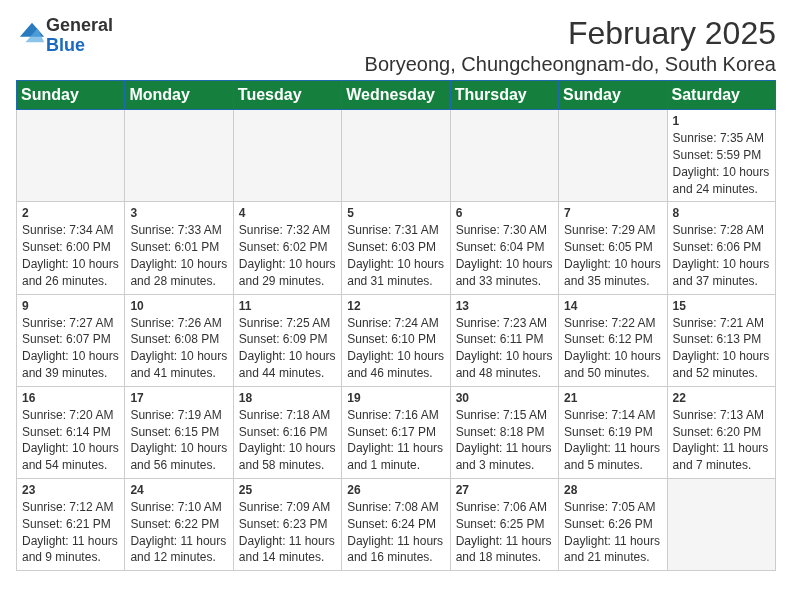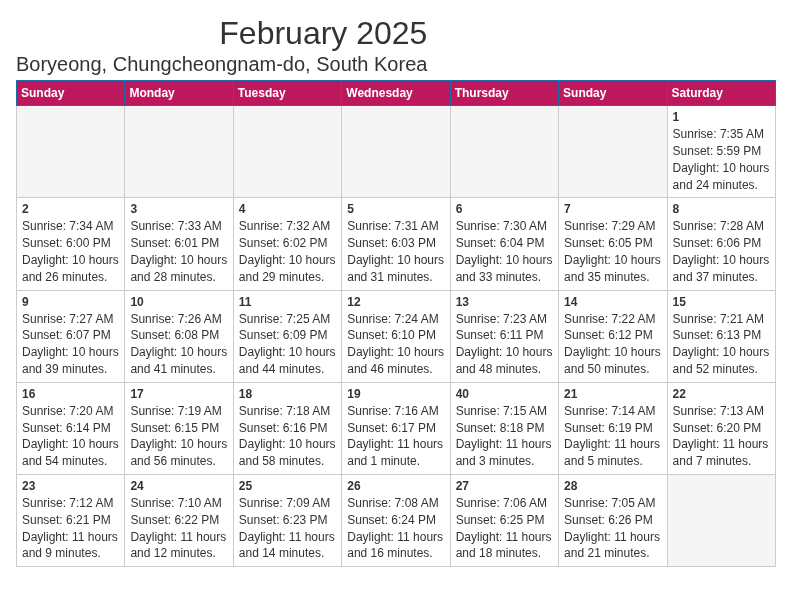--- a/index.html
+++ b/index.html
@@ -48,23 +48,23 @@
       color: #333;
       margin-top: 2px;
     }
     .calendar {
       width: 100%;
       border-collapse: collapse;
       border: 1px solid #ccc;
       table-layout: fixed;
     }
     .calendar th {
-      background: #be185d;
+      background: #15803d;
       color: #fff;
-      font-size: 12px;
+      font-size: 16px;
       font-weight: bold;
       padding: 5px 4px;
       text-align: left;
       border: 1px solid #1e6aaf;
     }
     .calendar td {
       vertical-align: top;
       border: 1px solid #ccc;
       padding: 4px 5px;
       font-size: 9.5px;
@@ -84,20 +84,32 @@
     .day-info {
       font-size: 12px;
       line-height: 1.4;
       color: #333;
     }
   </style>
 </head>
 <body>
 
 <div class="header">
+  <div class="logo">
+    <div>
+      <svg class="logo-icon" viewBox="0 0 30 30" xmlns="http://www.w3.org/2000/svg">
+        <polygon points="2,20 15,5 28,20" fill="#2a7abf"></polygon>
+        <polygon points="8,26 21,11 28,26" fill="#5aaae0" opacity="0.7"></polygon>
+      </svg>
+    </div>
+    <div class="logo-text">
+      <span class="general">General</span>
+      <span class="blue">Blue</span>
+    </div>
+  </div>
   <div class="title-block">
     <div class="month-title">February 2025</div>
     <div class="location-title">Boryeong, Chungcheongnam-do, South Korea</div>
   </div>
 </div>
 
 <table class="calendar">
   <thead>
     <tr>
     <th>Sunday</th>
@@ -231,21 +243,21 @@
 Sunset: 6:16 PM
 Daylight: 10 hours and 58 minutes.</div>
         </td>
         <td>
           <span class="day-number">19</span>
           <div class="day-info">Sunrise: 7:16 AM
 Sunset: 6:17 PM
 Daylight: 11 hours and 1 minute.</div>
         </td>
         <td>
-          <span class="day-number">40</span>
+          <span class="day-number">30</span>
           <div class="day-info">Sunrise: 7:15 AM
 Sunset: 8:18 PM
 Daylight: 11 hours and 3 minutes.</div>
         </td>
         <td>
           <span class="day-number">21</span>
           <div class="day-info">Sunrise: 7:14 AM
 Sunset: 6:19 PM
 Daylight: 11 hours and 5 minutes.</div>
         </td>

